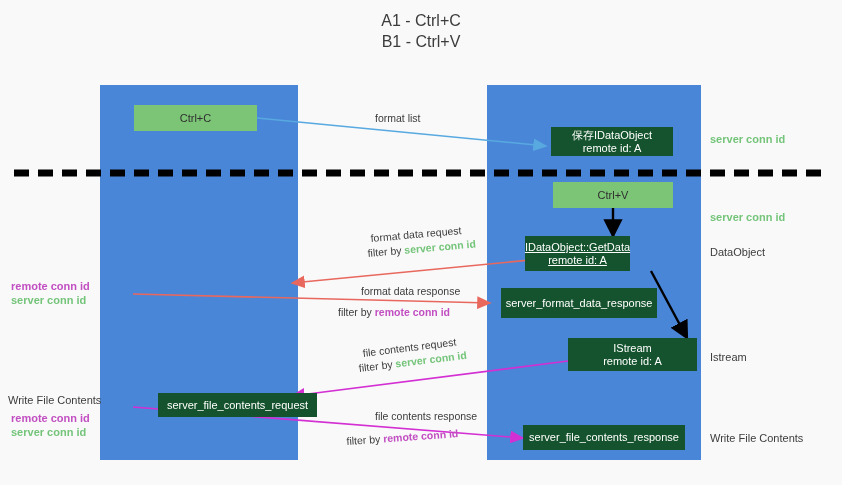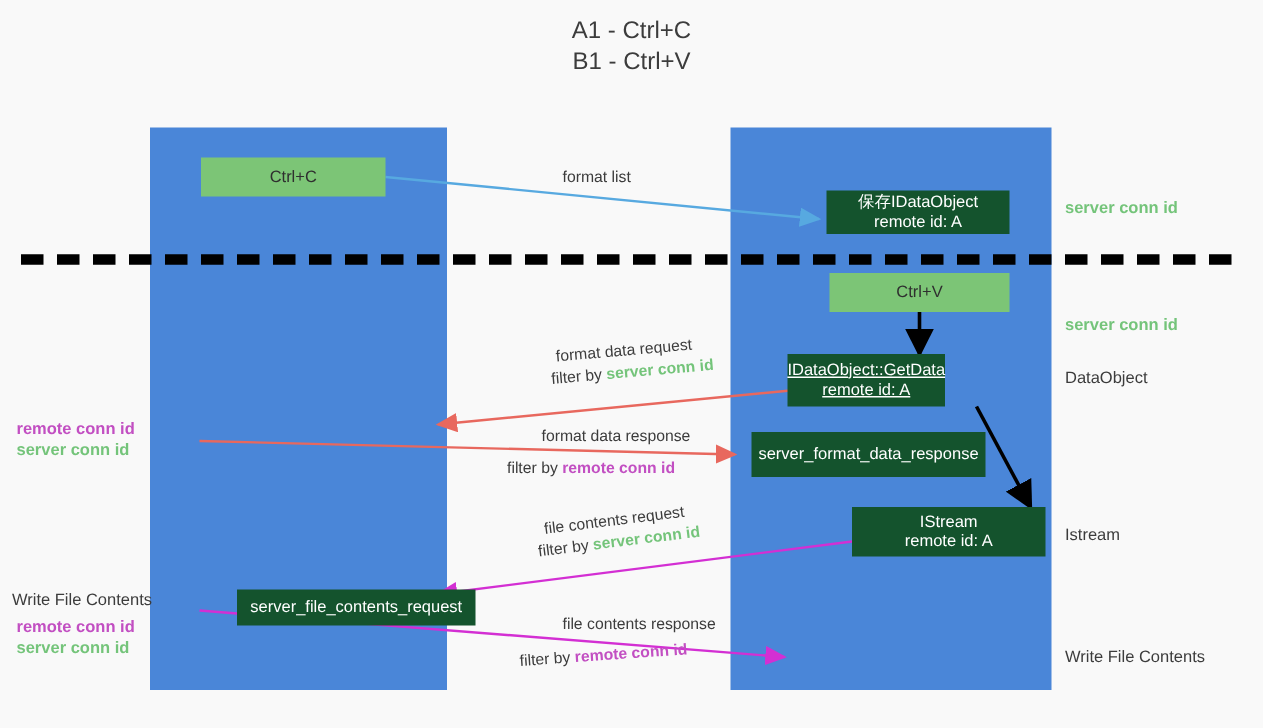--- a/index.html
+++ b/index.html
@@ -130,20 +130,23 @@
 
   <div class="abs node orange" style="left:568px;top:338px;width:129px;height:33px;">
     <span class="nlabel">IStream
 remote id: A</span>
   </div>
 
   <div class="abs node orange" style="left:130px;top:393px;width:159px;height:24px;margin-left:28px;">
     <span class="nlabel">server_file_contents_request</span>
   </div>
 
+  <div class="abs node orange" style="left:523px;top:425px;width:162px;height:25px;">
+    <span class="nlabel">server_file_contents_response</span>
+  </div>
 
   <div class="abs elabel" style="left:375px;top:111px;">format list</div>
 
   <div class="abs elabel rot" style="left:370px;top:231px;transform:rotate(-5deg);">format data request</div>
   <div class="abs elabel rot" style="left:367px;top:246px;transform:rotate(-5deg);">
     <span class="plain">filter by </span><span class="green-txt">server conn id</span>
   </div>
 
   <div class="abs elabel" style="left:361px;top:284px;">format data response</div>
   <div class="abs elabel" style="left:338px;top:305px;">

